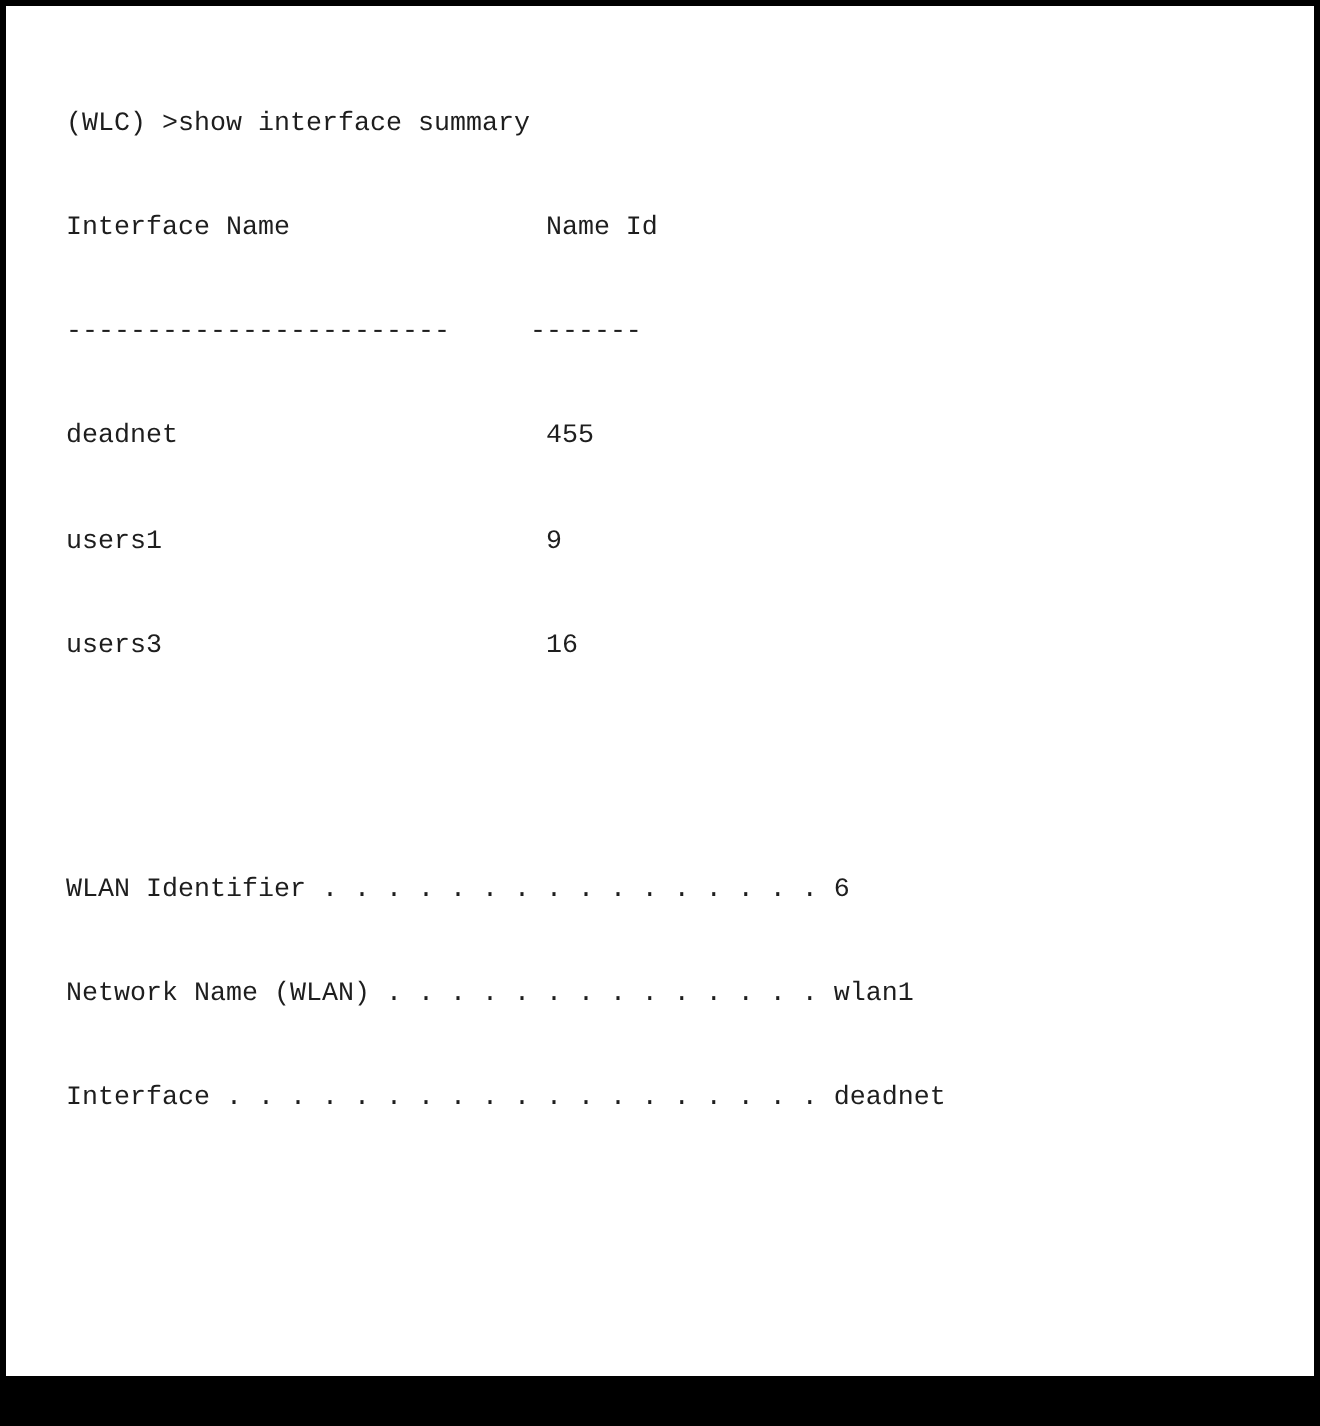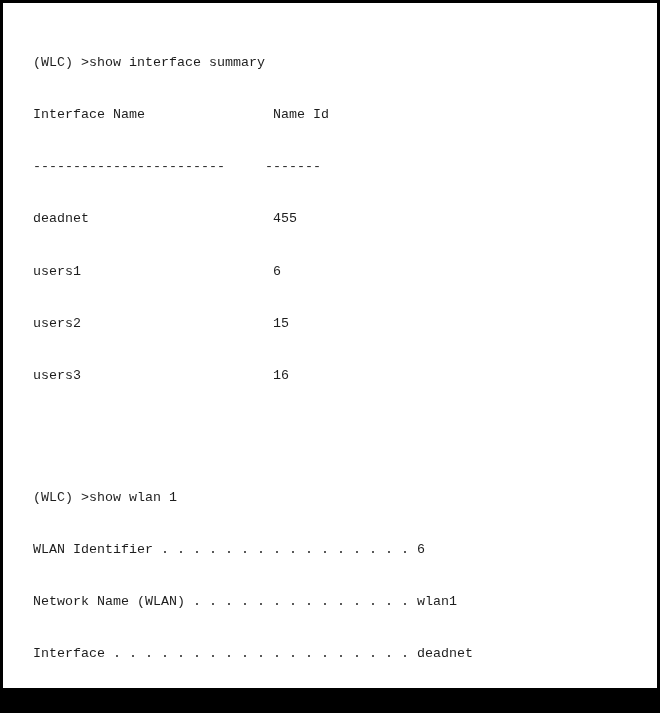--- a/index.html
+++ b/index.html
@@ -19,26 +19,24 @@
   </style>
 </head>
 <body>
 
 <div class="screen">
   <div class="terminal">
     <span class="line">(WLC) &gt;show interface summary</span>
     <span class="line">Interface Name                Name Id</span>
     <span class="line">------------------------     -------</span>
     <span class="line">deadnet                       455</span>
-    <span class="line">users1                        6</span>
-    <span class="line">users2                        15</span>
+    <span class="line">users1                        9</span>
     <span class="line">users3                        16</span>
     <span class="blank"></span>
 
-    <span class="line">(WLC) &gt;show wlan 1</span>
     <span class="line">WLAN Identifier . . . . . . . . . . . . . . . . 6</span>
     <span class="line">Network Name (WLAN) . . . . . . . . . . . . . . wlan1</span>
     <span class="line">Interface . . . . . . . . . . . . . . . . . . . deadnet</span>
     
     
     
     
     
     
     

